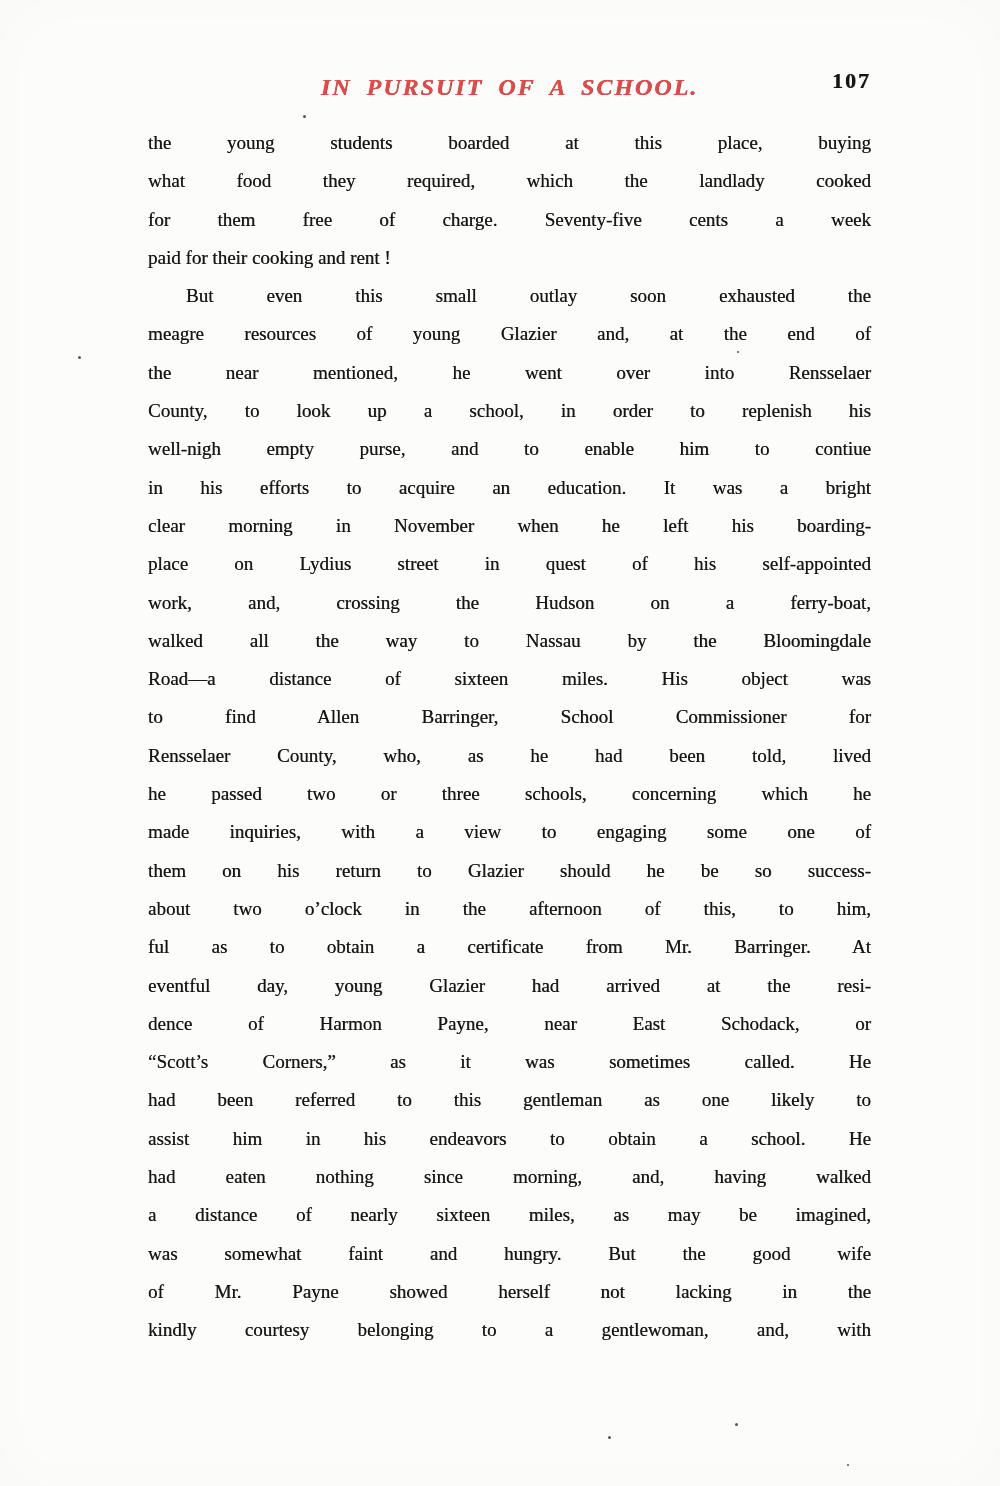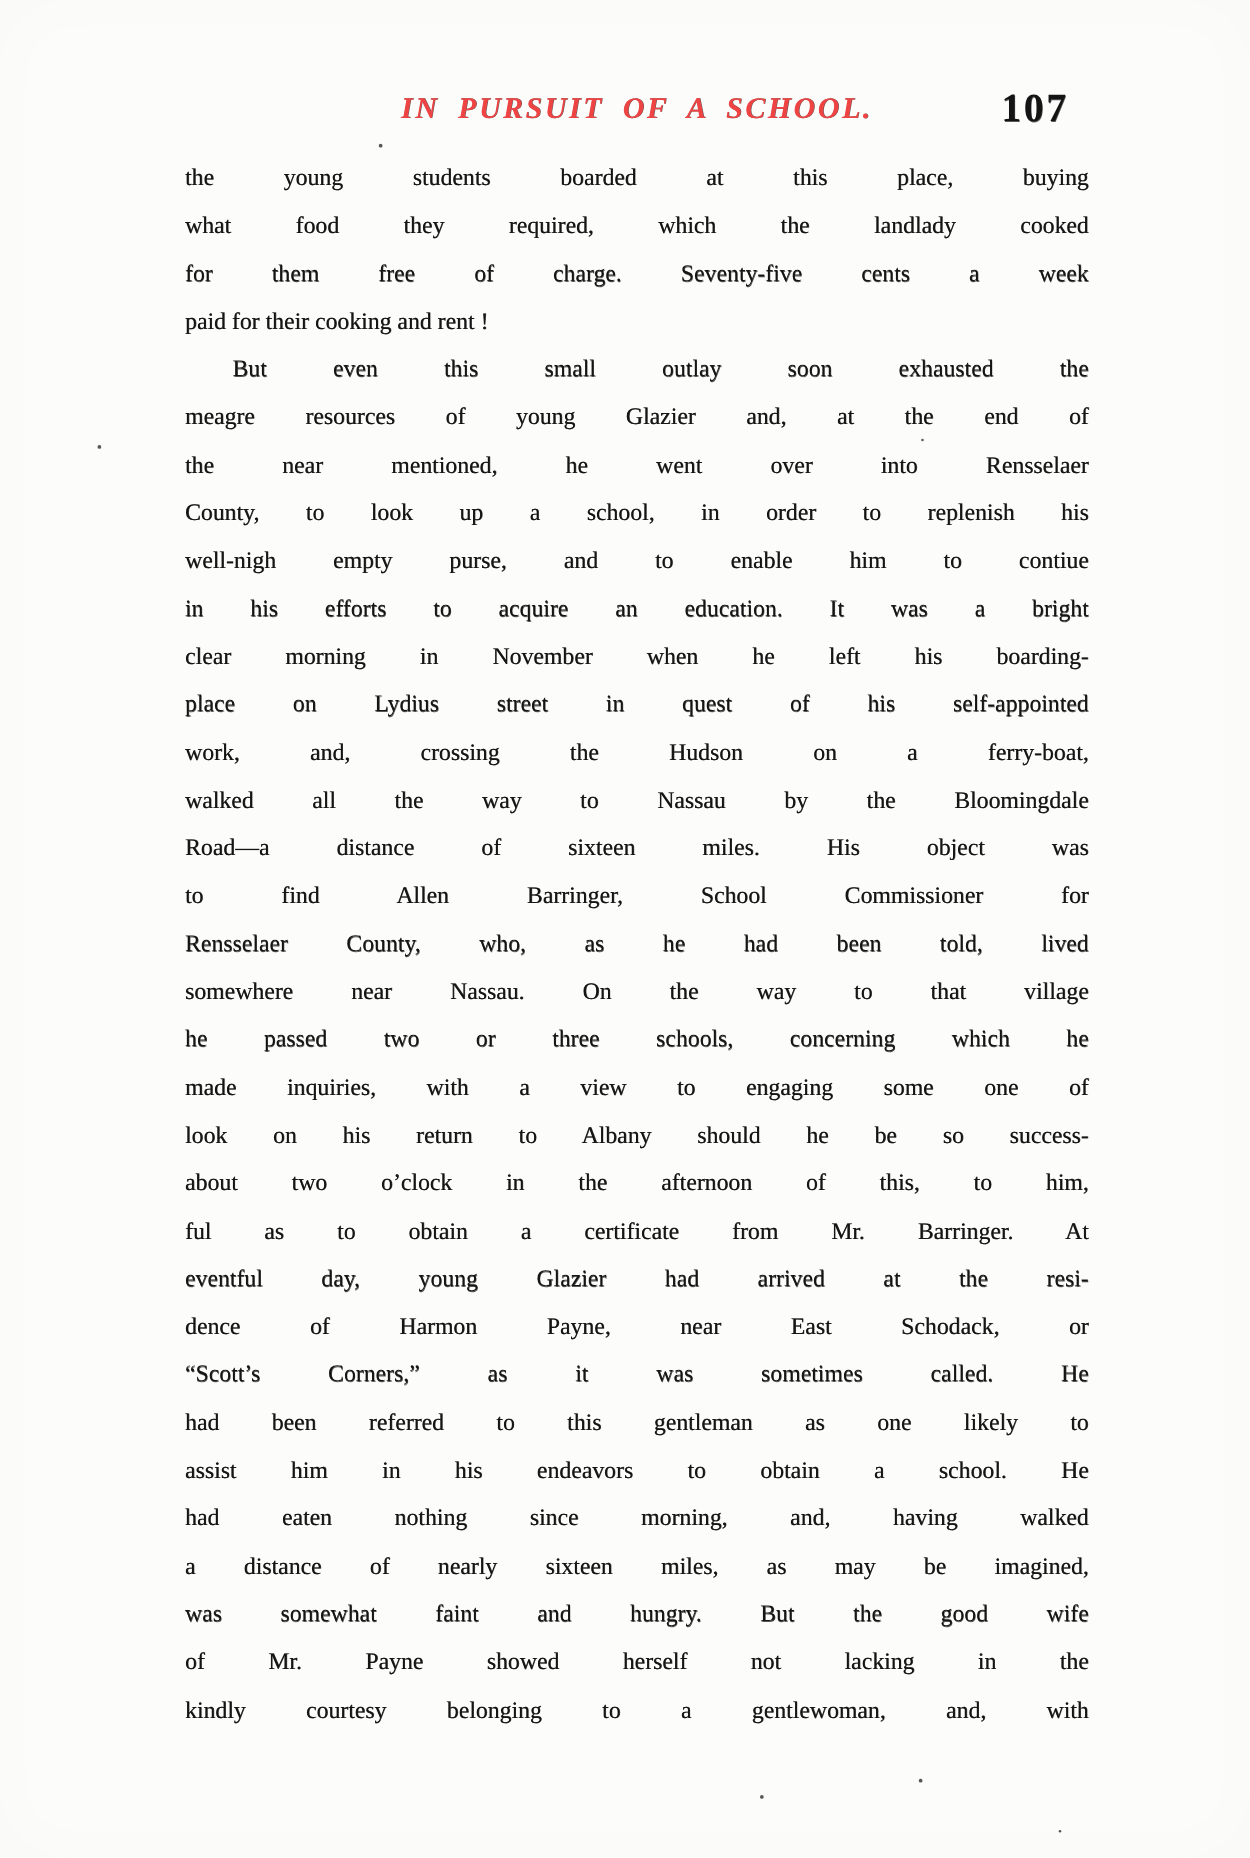--- a/index.html
+++ b/index.html
@@ -28,22 +28,22 @@
     font-style: italic;
     font-weight: bold;
     font-size: 24px;
     letter-spacing: 2px;
     word-spacing: 7px;
     color: #ef4444;
     text-shadow: 0.4px 0.2px 0 rgba(20,20,20,0.7);
   }
   .page-number {
     position: absolute;
-    right: 16px; top: 0;
-    font-size: 32px;
+    right: 0; top: 0;
+    font-size: 22px;
     font-weight: bold;
     letter-spacing: 2px;
     color: #141414;
     text-shadow: 0.4px 0.2px 0 rgba(20,20,20,0.7);
   }
   .text-block {
     position: absolute;
     left: 148px; top: 124px;
     width: 723px;
     font-size: 19px;
@@ -88,24 +88,23 @@
       <div class="line">County, to look up a school, in order to replenish his</div>
       <div class="line">well-nigh empty purse, and to enable him to contiue</div>
       <div class="line">in his efforts to acquire an education.  It was a bright</div>
       <div class="line">clear morning in November when he left his boarding-</div>
       <div class="line">place on Lydius street in quest of his self-appointed</div>
       <div class="line">work, and, crossing the Hudson on a ferry-boat,</div>
       <div class="line">walked all the way to Nassau by the Bloomingdale</div>
       <div class="line">Road—a distance of sixteen miles.  His object was</div>
       <div class="line">to find Allen Barringer, School Commissioner for</div>
       <div class="line">Rensselaer County, who, as he had been told, lived</div>
-      <div class="line">somewhere near Nassau.  On the way to that village</div>
       <div class="line">he passed two or three schools, concerning which he</div>
       <div class="line">made inquiries, with a view to engaging some one of</div>
-      <div class="line">look on his return to Albany should he be so success-</div>
+      <div class="line">them on his return to Glazier should he be so success-</div>
       <div class="line">about two o’clock in the afternoon of this, to him,</div>
       <div class="line">ful as to obtain a certificate from Mr. Barringer.  At</div>
       <div class="line">eventful day, young Glazier had arrived at the resi-</div>
       <div class="line">dence of Harmon Payne, near East Schodack, or</div>
       <div class="line">“Scott’s Corners,” as it was sometimes called.  He</div>
       <div class="line">had been referred to this gentleman as one likely to</div>
       <div class="line">assist him in his endeavors to obtain a school.  He</div>
       <div class="line">had eaten nothing since morning, and, having walked</div>
       <div class="line">a distance of nearly sixteen miles, as may be imagined,</div>
       <div class="line">was somewhat faint and hungry.  But the good wife</div>

